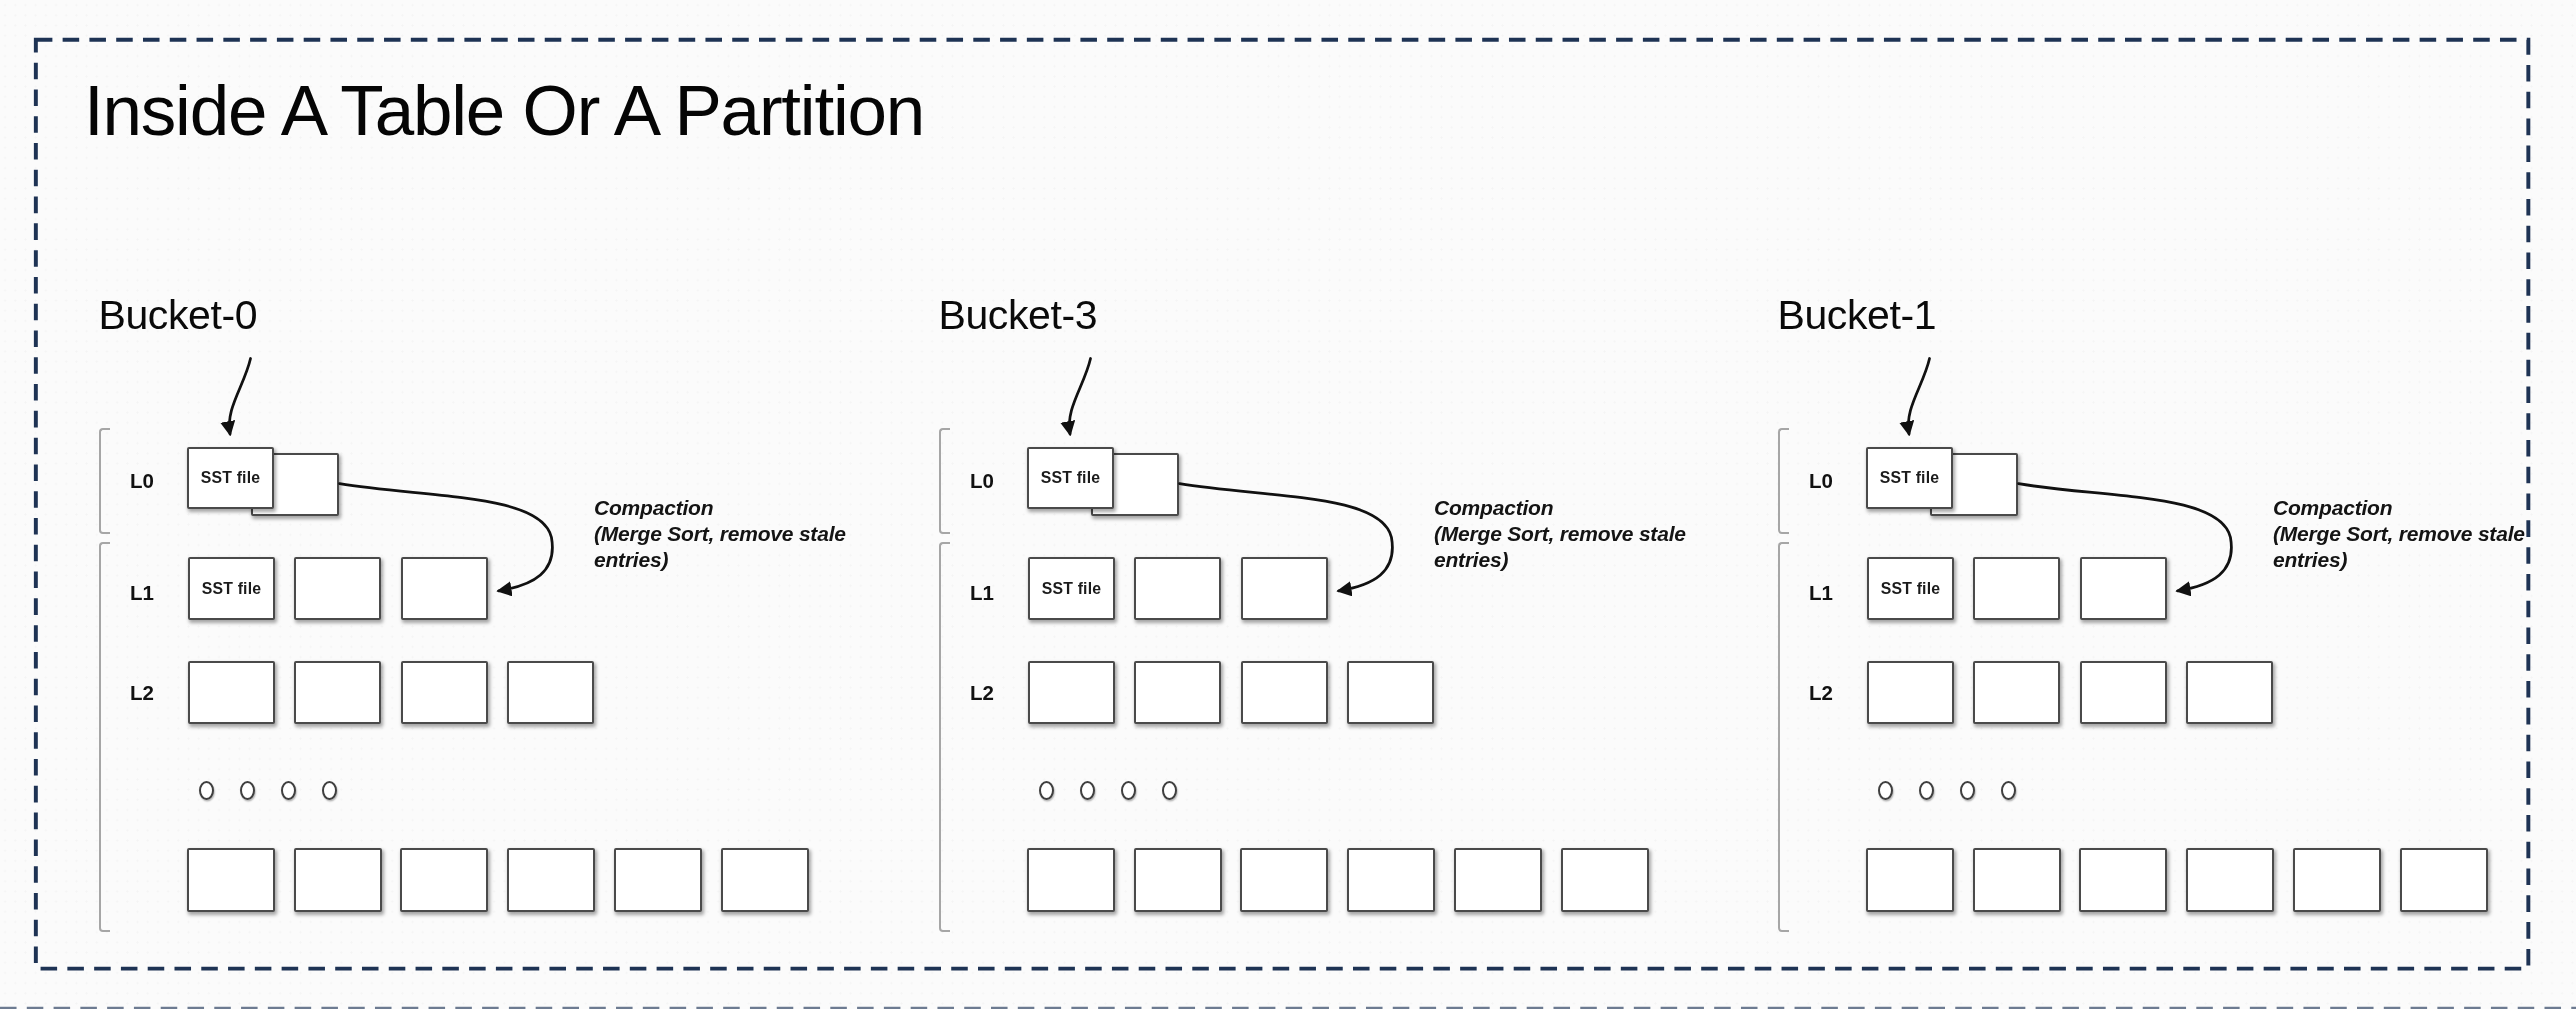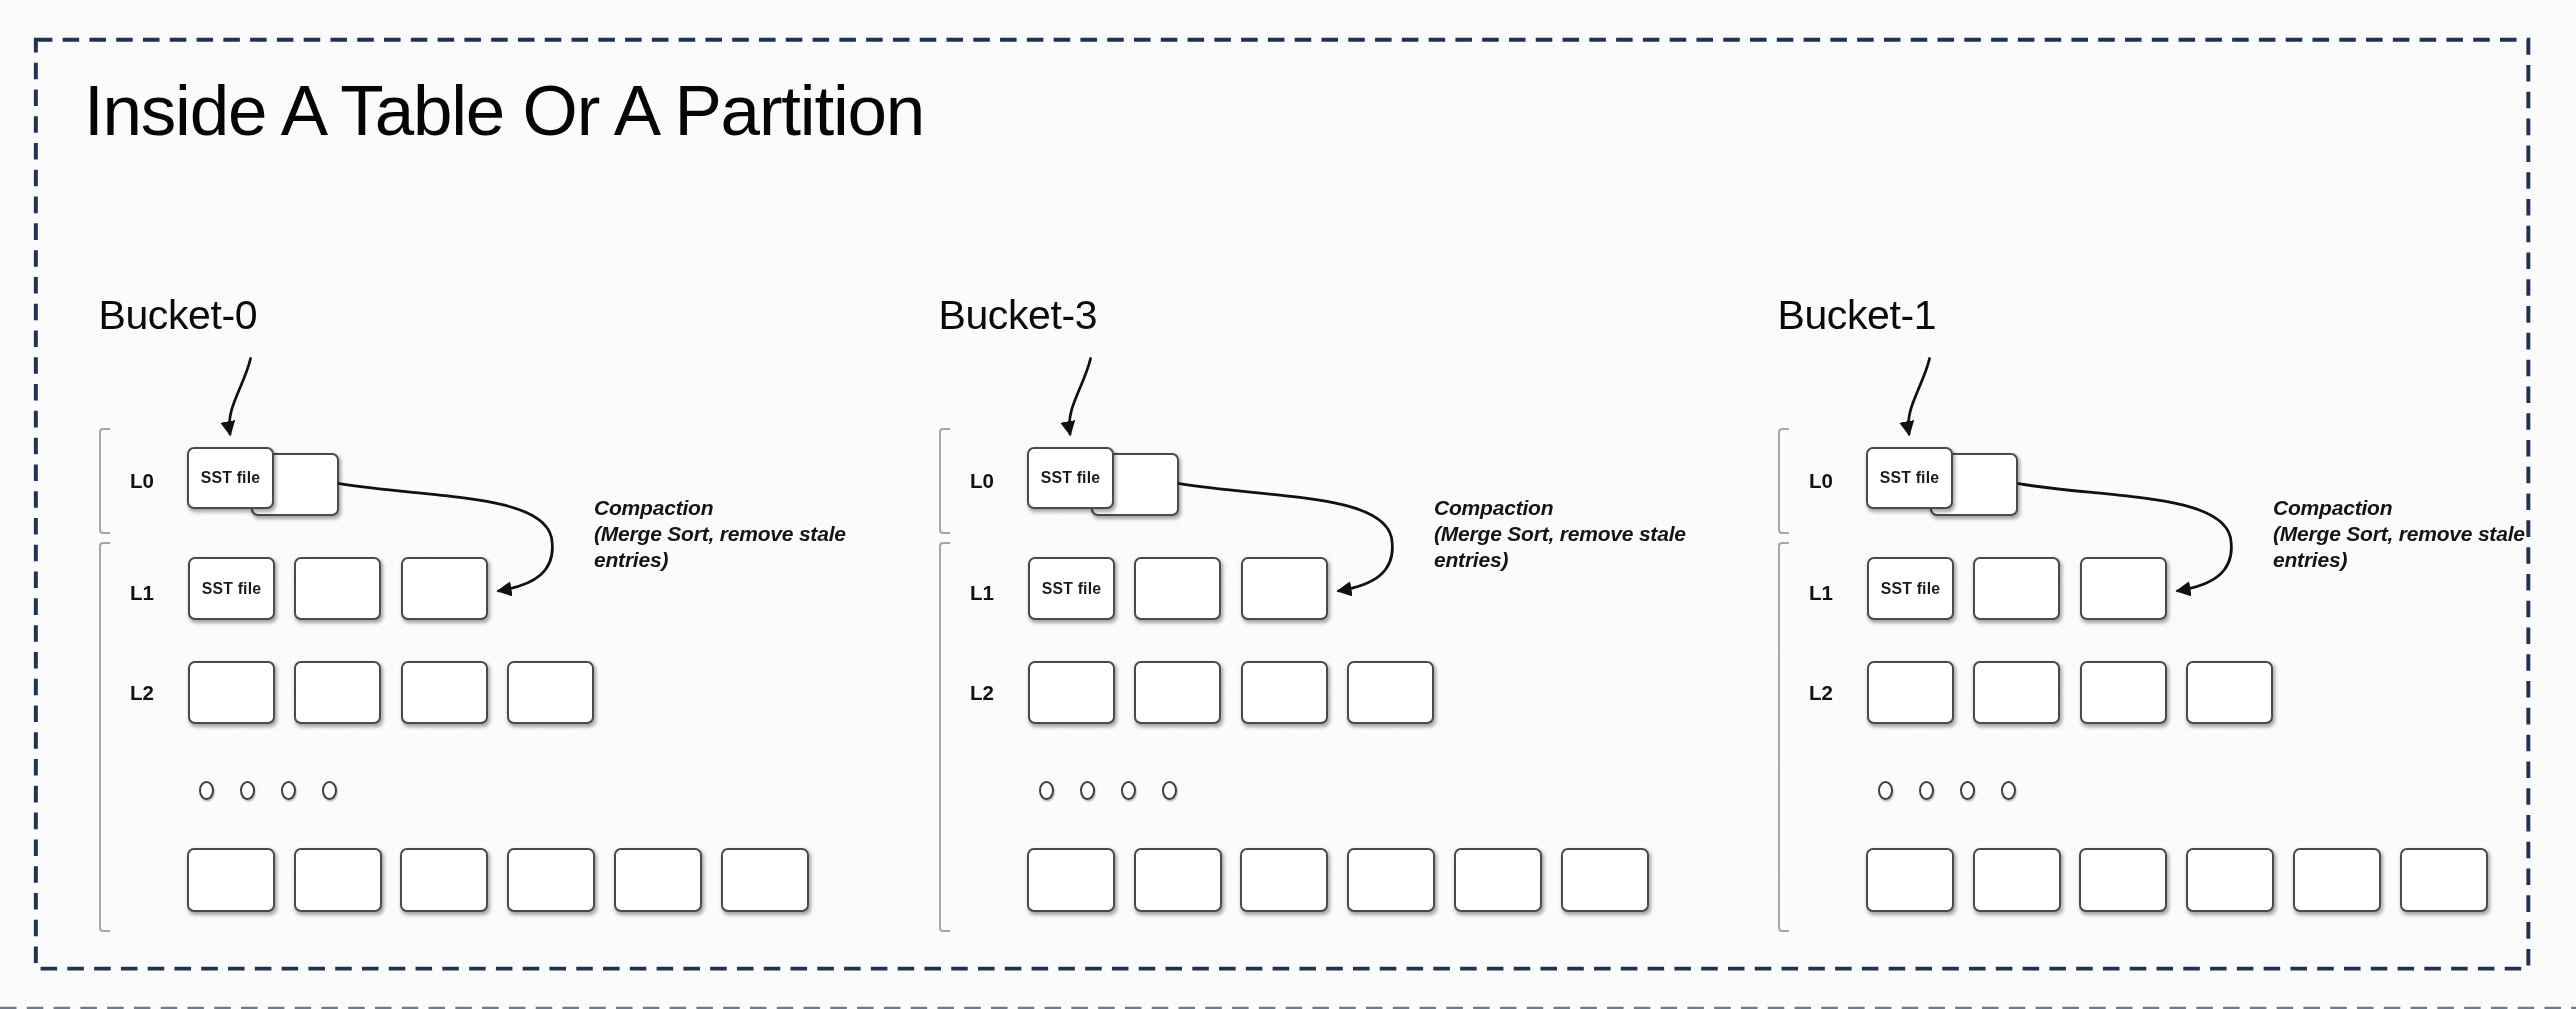--- a/index.html
+++ b/index.html
@@ -45,21 +45,21 @@
   .lvl{
     position:absolute;left:43px;width:55px;
     font-size:20.5px;font-weight:700;color:#111;line-height:23.6px;margin-left:20px;
   }
   .lvl-0{top:469px;}
   .lvl-1{top:581px;}
   .lvl-2{top:681px;}
 
   .nbox{
     position:absolute;width:87px;height:63px;background:#fff;
-    border:2.4px solid var(--boxborder,#4a4a4a);border-radius:7px;
+    border:2.4px solid var(--boxborder,#4a4a4a);border-radius:2px;
     box-shadow:1.6px 2.4px 3.9px rgba(0,0,0,0.35);
   }
   .b-l0-back{left:184px;top:453px;width:88px;height:63px;z-index:1;}
   .b-l0-front{left:120px;top:447px;width:87px;height:62px;z-index:2;
     display:flex;align-items:center;justify-content:center;}
   .sst-label{font-size:15.8px;font-weight:700;color:#1b1b1b;letter-spacing:0.2px;}
 
   .r1-1{left:121px;top:557px;display:flex;align-items:center;justify-content:center;}
   .r1-2{left:227px;top:557px;}
   .r1-3{left:334px;top:557px;}

